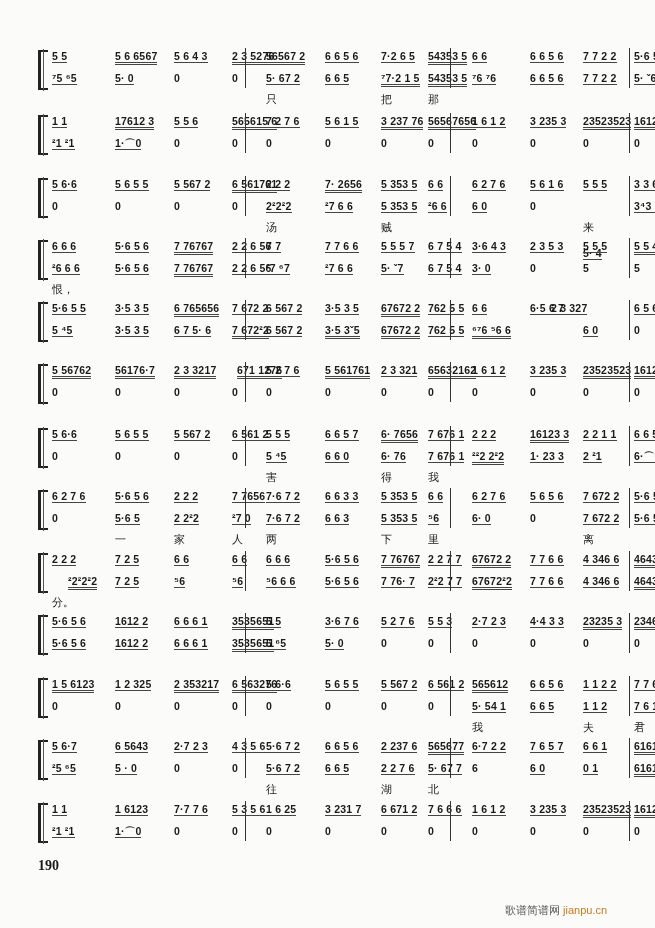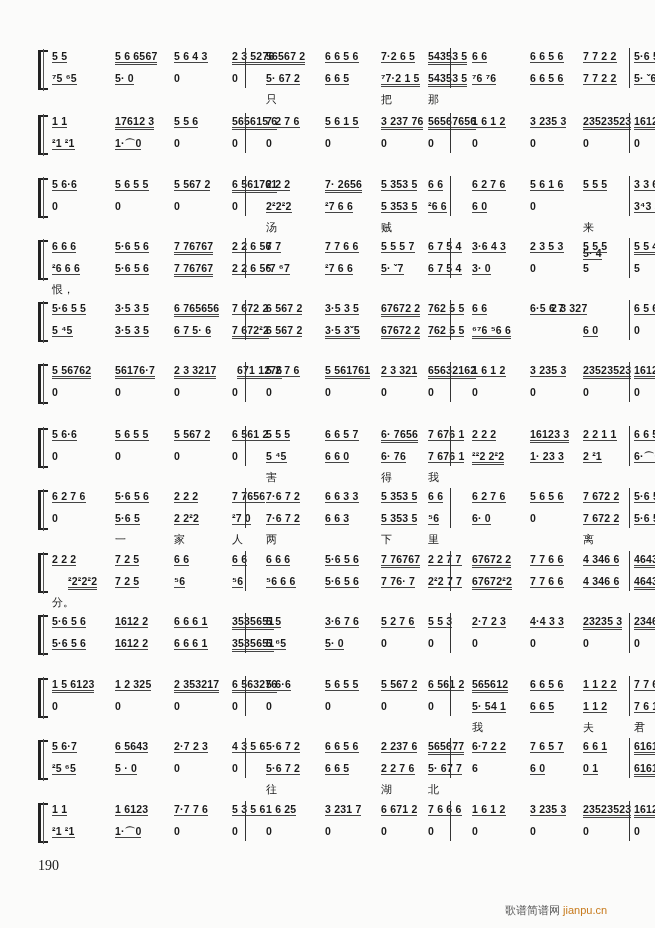--- a/index.html
+++ b/index.html
@@ -11,21 +11,21 @@
   .bracket:after{content:"";position:absolute;left:2px;top:-3px;bottom:-3px;width:1px;background:#555;}
   .row{position:absolute;left:14px;right:0;height:14px;}
   .cell{position:absolute;top:0;font-size:10.5px;font-weight:bold;letter-spacing:0.2px;white-space:nowrap;
         line-height:12px;}
   .cell.ul{border-bottom:1.2px solid #444;}
   .cell.ul2{border-bottom:3px double #444;}
   .barline{position:absolute;width:1px;background:#333;}
   .endline{position:absolute;width:1px;background:#333;}
   .lyrics{position:absolute;left:14px;right:0;height:14px;}
   .lyric{position:absolute;top:0;font-size:11px;font-family:"DejaVu Sans",sans-serif;}
-  .page-number{position:absolute;left:38px;top:858px;font-size:14px;font-weight:normal;
+  .page-number{position:absolute;left:38px;top:858px;font-size:14px;font-weight:bold;
                font-family:"Liberation Serif",serif;}
   .watermark{position:absolute;left:505px;top:903px;font-size:11px;color:#555;}
   .watermark .url{color:#c77a1c;}
 </style>
 </head>
 <body>
 
 <div id="sheet">
     <div class="system" style="top: 50px; height: 40px;">
       <div class="bracket" style="height: 36px;"></div>

